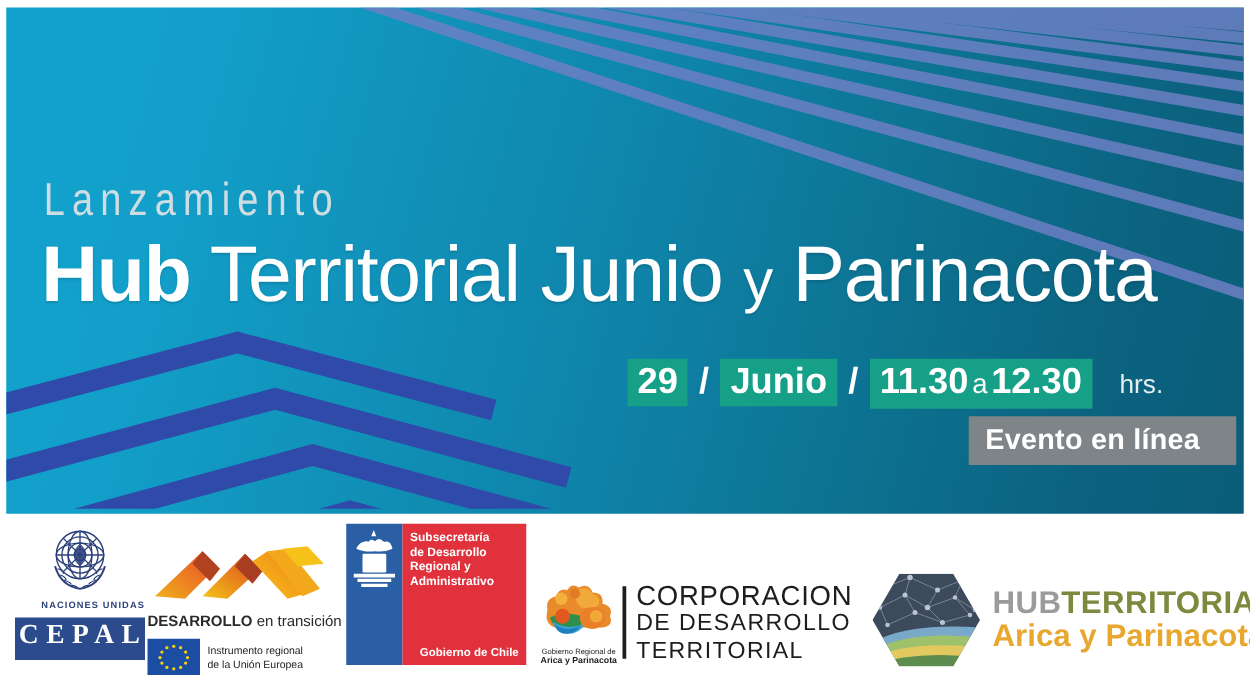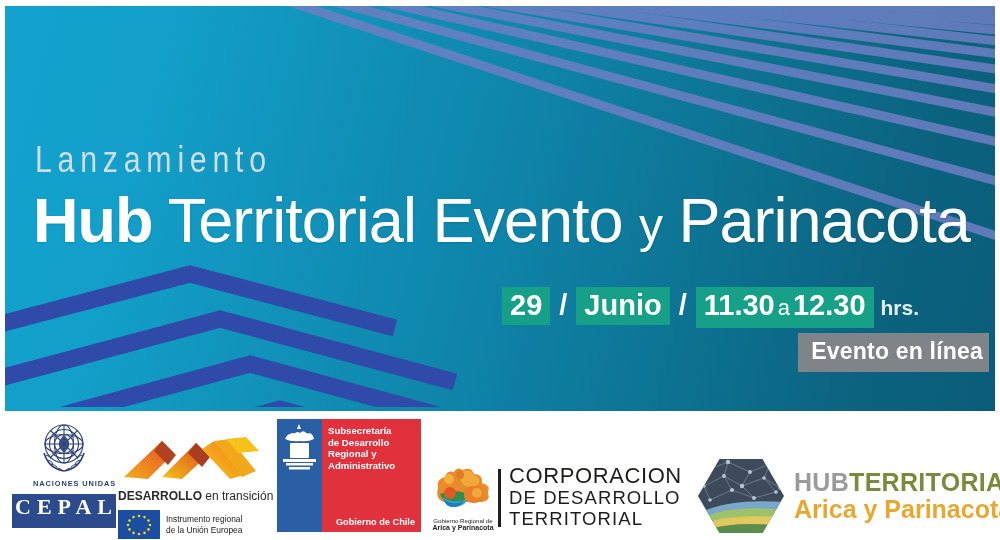--- a/index.html
+++ b/index.html
@@ -30,24 +30,24 @@
   .title .y{font-size:48px;font-weight:400;}
 
   
   .daterow{position:absolute;left:497px;top:281px;display:flex;align-items:baseline;white-space:nowrap;justify-content:center;}
   .chip{background:#16a088;color:#ffffff;font-weight:bold;font-size:29px;line-height:34px;
         padding:1px 8px 3px 8px;display:inline-block;}
   .sep{color:#ffffff;font-weight:bold;font-size:29px;padding:0 9px;display:inline-block;}
   .chipwide{background:#16a088;color:#ffffff;font-size:29px;line-height:34px;
             padding:1px 8px 3px 8px;display:inline-block;font-weight:bold;}
   .chipwide .sm{font-weight:400;font-size:22px;padding:0 3px;}
-  .hrs{color:#e3eef1;font-size:21px;font-weight:bold;padding-left:7px;display:inline-block;}
+  .hrs{color:#e3eef1;font-size:21px;font-weight:normal;padding-left:22px;display:inline-block;}
 
   .online{position:absolute;right:6px;top:327px;background:#7e8487;color:#ffffff;
-          font-weight:bold;font-size:23px;padding:5px 6px 7px 13px;letter-spacing:.2px;}
+          font-weight:bold;font-size:23px;padding:5px 29px 7px 13px;letter-spacing:.2px;}
 
   
   .logobar{position:absolute;left:0;top:411px;width:1000px;height:129px;background:#ffffff;
            display:flex;align-items:center;}
 
   .cepal{position:absolute;left:12px;top:419px;width:104px;}
   .un-emblem{display:block;margin:0 auto;}
   .naciones{font-size:7.4px;font-weight:bold;letter-spacing:.9px;color:#2b3f7a;
             text-align:right;margin-top:2px;font-family:"Liberation Sans",sans-serif;}
   .cepalbox{margin-top:6px;background:#2b4b8c;height:34px;display:flex;align-items:flex-start;justify-content:center;}
@@ -115,21 +115,21 @@
           <polyline points="-20,322 185,268 390,322"></polyline>
           <polyline points="-20,376 215,313 450,376"></polyline>
           <polyline points="-20,430 245,358 510,430"></polyline>
           <polyline points="-20,484 275,403 570,484"></polyline>
         </g>
       </svg>
 
       <div class="lanz">Lanzamiento</div>
 
       <div class="title">
-        <span class="b">Hub</span><span class="n"> Territorial Evento </span><span class="y">y</span><span class="n"> Parinacota</span>
+        <span class="b">Hub</span><span class="n"> Territorial Junio </span><span class="y">y</span><span class="n"> Parinacota</span>
       </div>
 
       <div class="daterow">
         <span class="chip">29</span>
         <span class="sep">/</span>
         <span class="chip">Junio</span>
         <span class="sep">/</span>
         <span class="chipwide">
           <span>11.30</span><span class="sm">a</span><span>12.30</span>
         </span>

